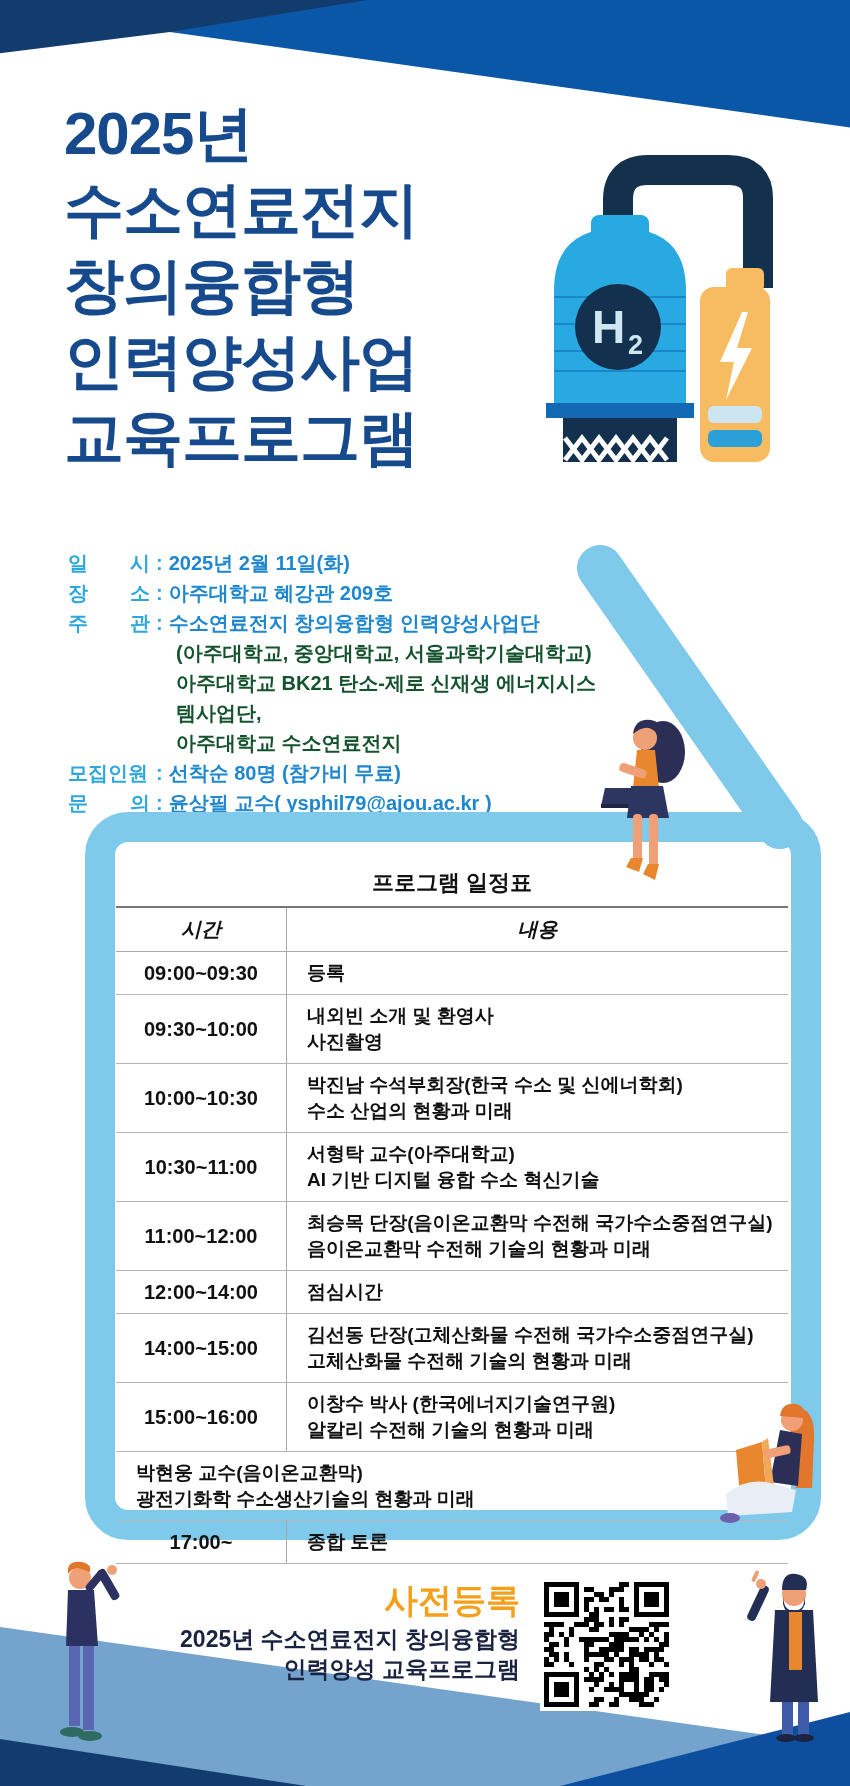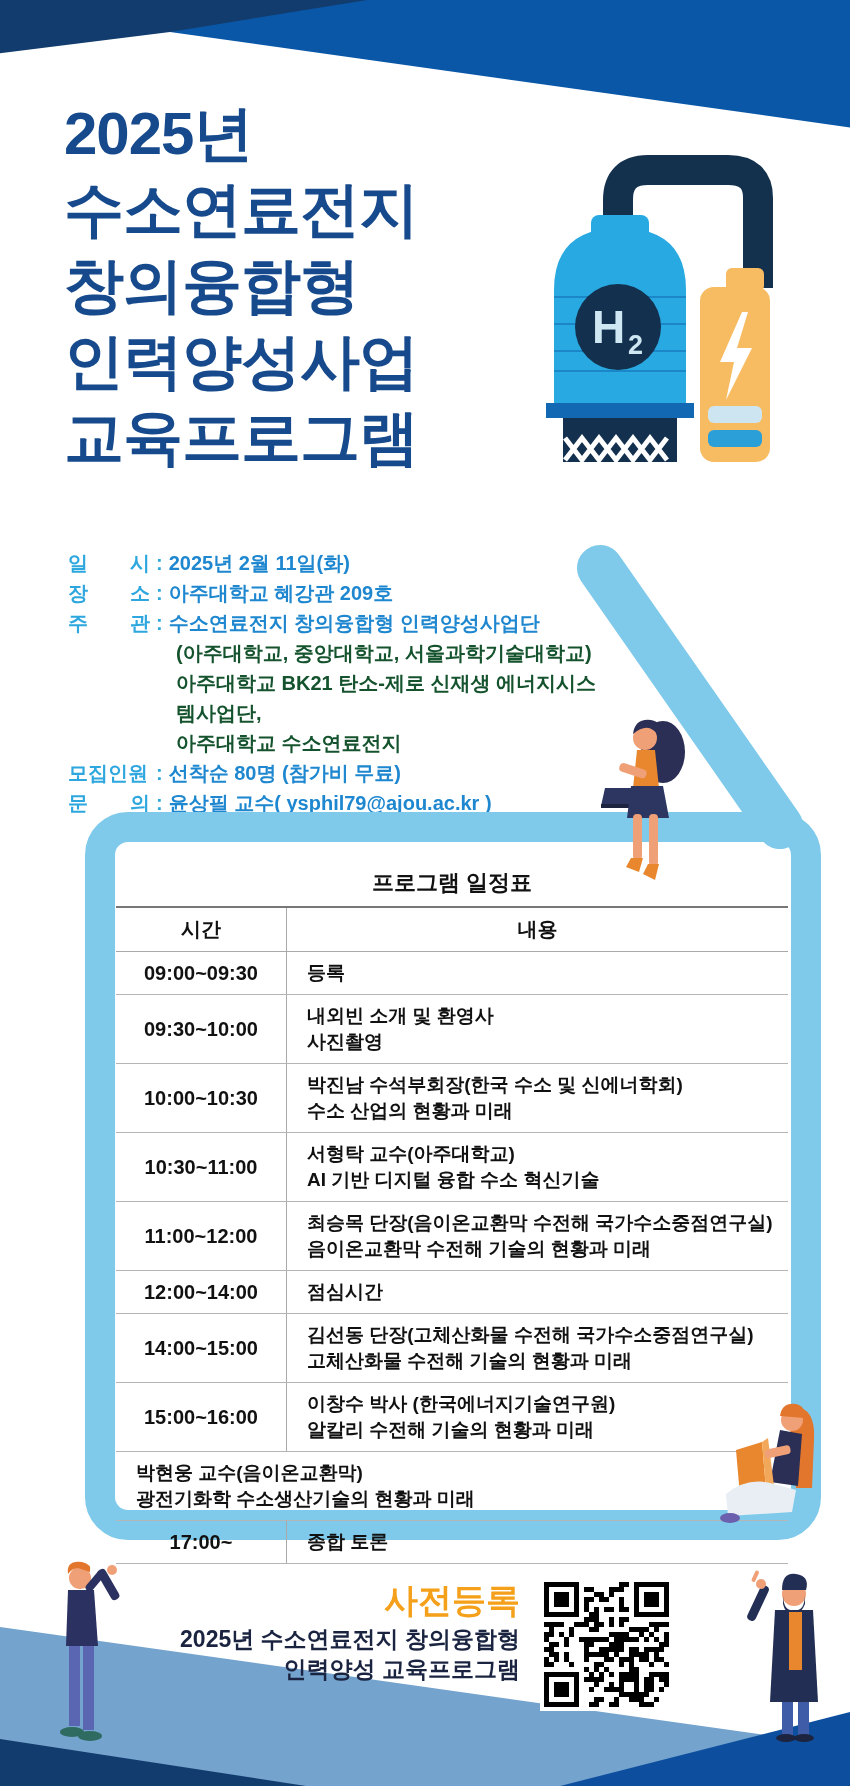--- a/index.html
+++ b/index.html
@@ -26,21 +26,21 @@
   .info-label{color:#2ea7df;display:inline-block;width:82px;text-align:justify;text-align-last:justify;vertical-align:top;}
   .info-colon{color:#2ea7df;padding:0 6px 0 6px;}
   .info-value{color:#1e87cf;}
   .info-extra{padding-left:108px;color:#14532d;}
   
   .frame-svg{left:0;top:0;pointer-events:none;}
   
   .schedule{left:116px;top:842px;width:672px;color:#111;margin-top:24px;}
   .s-title{font-size:22px;font-weight:800;text-align:center;height:40px;line-height:34px;}
   .s-header{display:flex;border-top:2px solid #777;border-bottom:1px solid #a9a9a9;
-            font-size:20px;font-weight:700;}
+            font-size:20px;font-weight:700;font-style:italic;}
   .s-header > div{padding:8px 0;}
   .s-time{width:170px;flex:none;text-align:center;border-right:1px solid #a9a9a9;}
   .s-content{flex:1;padding-left:20px;}
   .s-header .s-content{text-align:center;padding-left:0;}
   .s-row{display:flex;border-bottom:1px solid #b5b5b5;font-size:19px;line-height:26px;}
   .s-row .s-time{font-weight:700;font-size:20px;display:flex;align-items:center;justify-content:center;}
   .s-row .s-content{font-weight:700;padding-top:8px;padding-bottom:8px;}
   
   .reg{left:150px;top:1581px;width:370px;text-align:right;}
   .reg-heading{font-size:34px;font-weight:800;color:#f5a01a;line-height:38px;margin-bottom:5px;}

